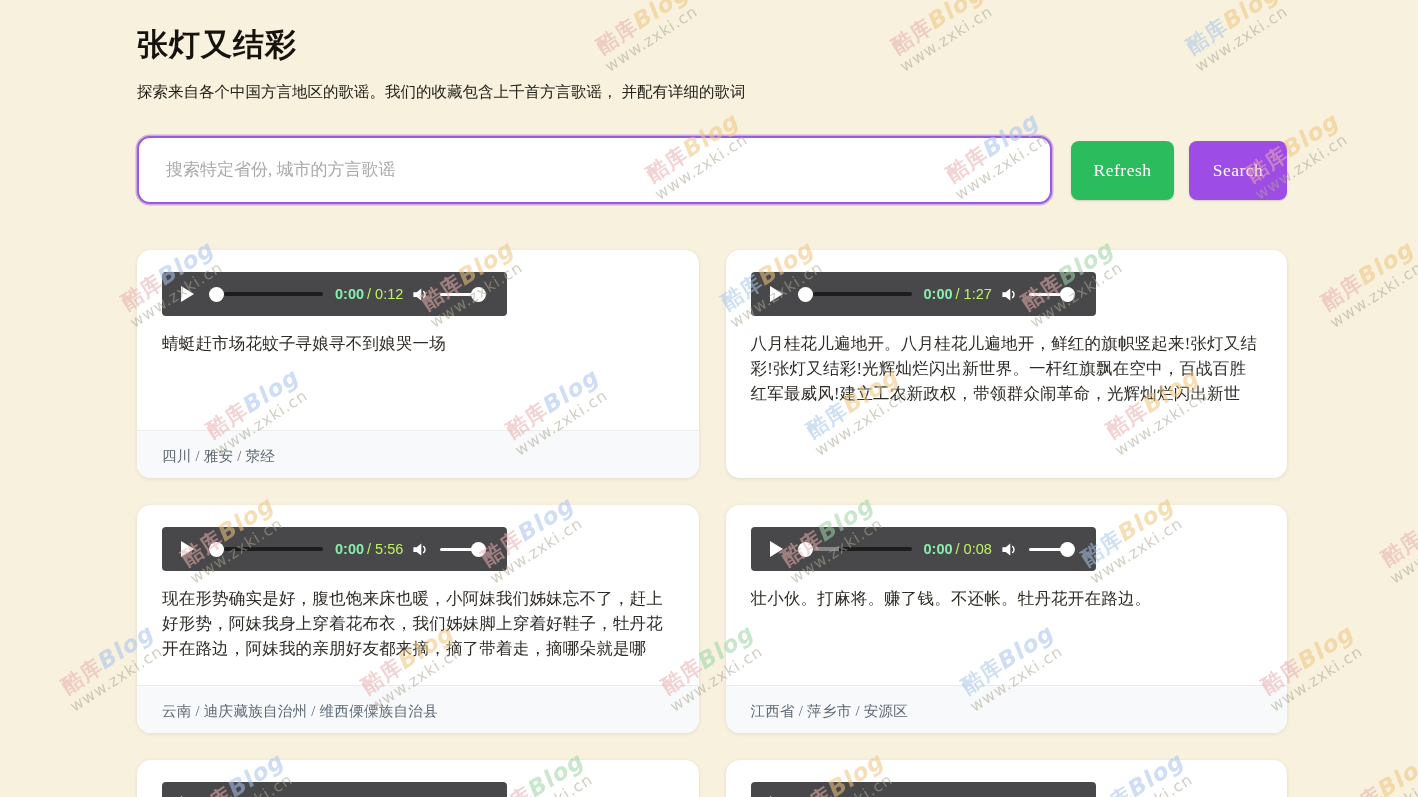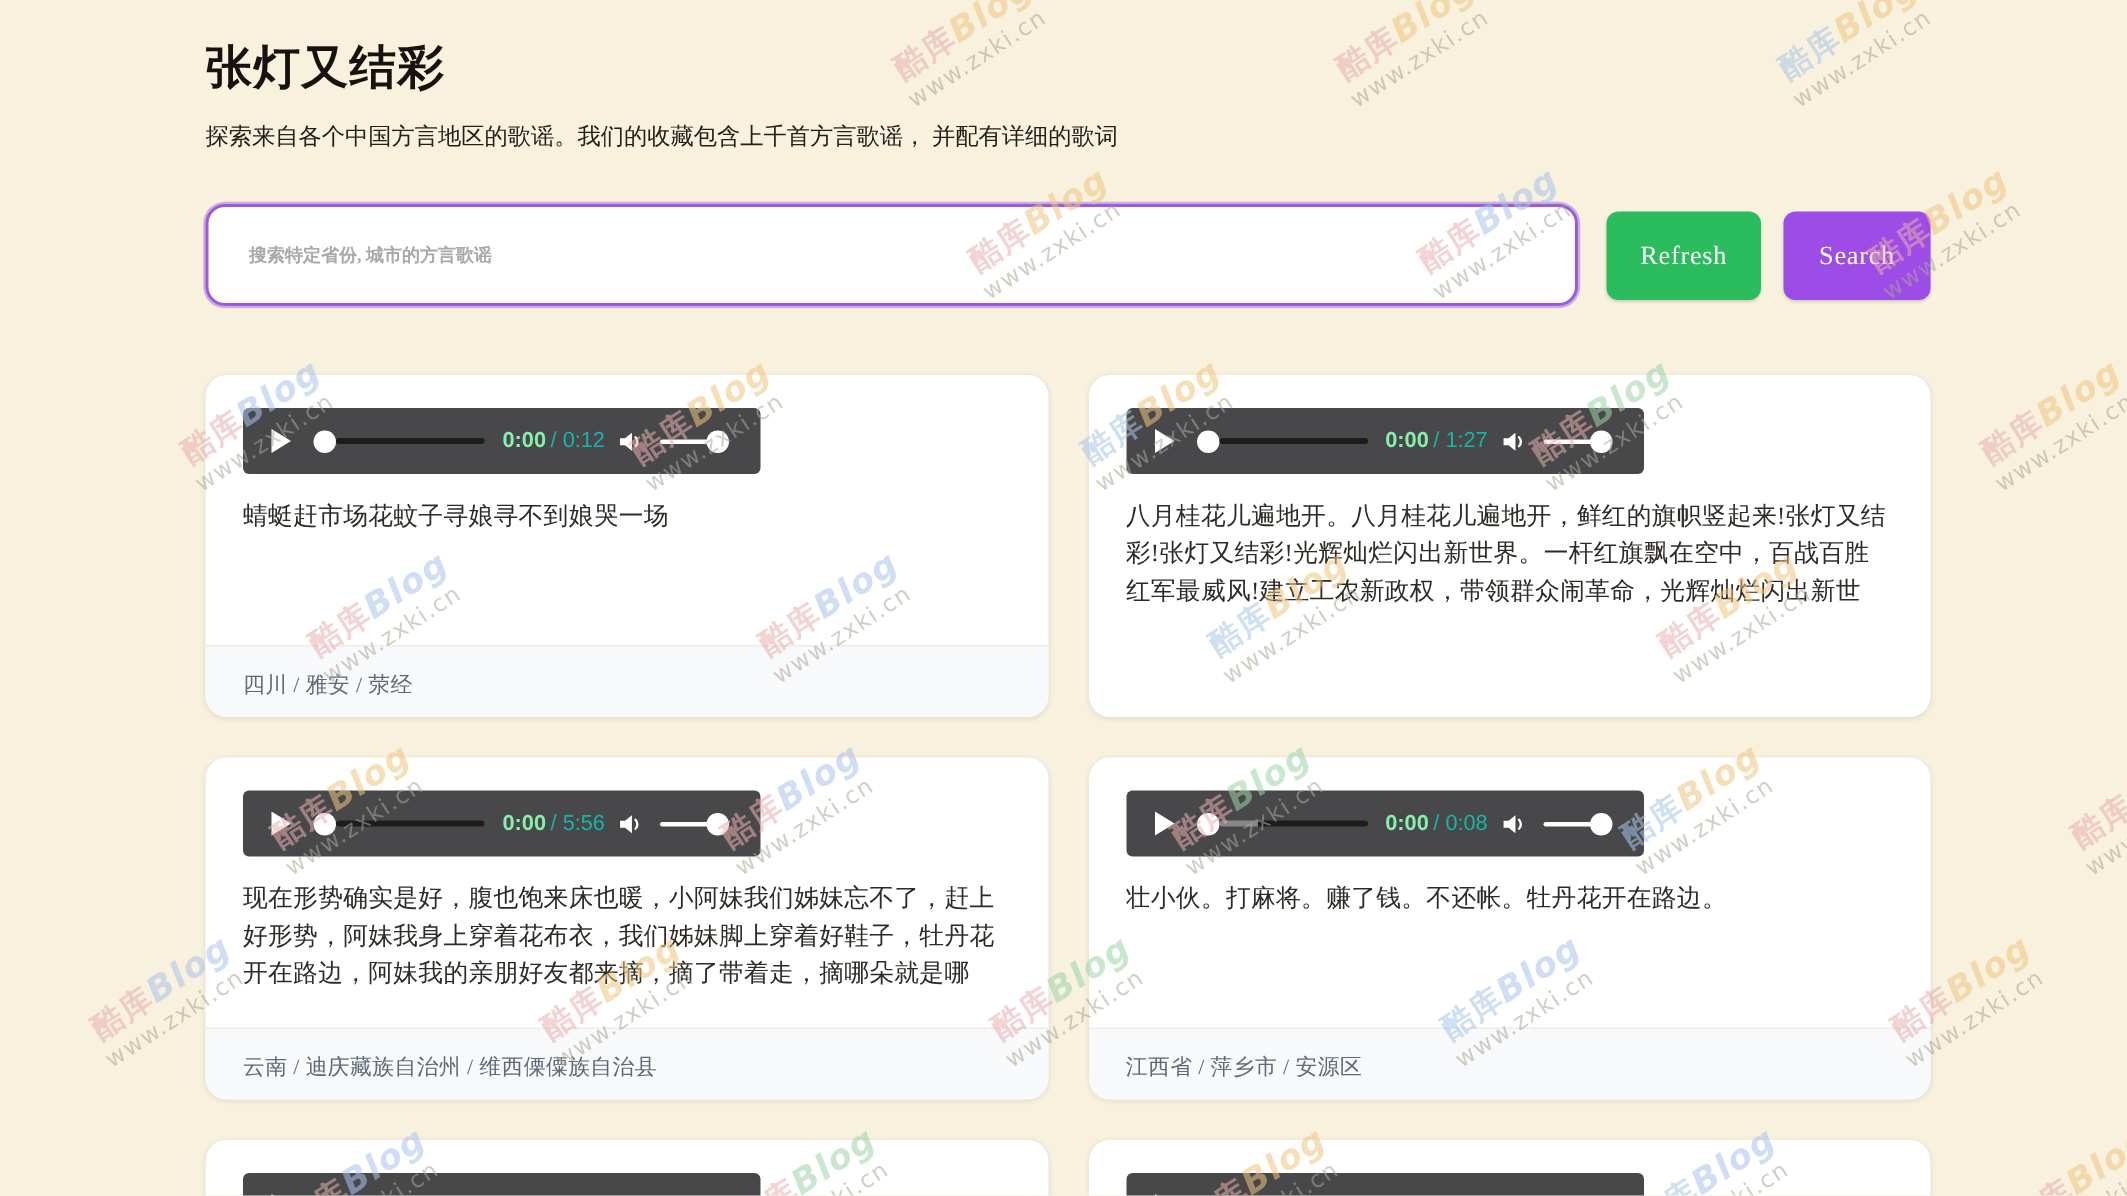--- a/index.html
+++ b/index.html
@@ -14,23 +14,22 @@
   
   h1.page-title { font-size: 31px; line-height: 34px; font-weight: bold; color: #16130e; letter-spacing: 1px; }
   .subtitle { margin-top: 20px; font-size: 15.5px; line-height: 20px; color: #23201a; }
 
   
   .search-row { margin-top: 34px; display: flex; align-items: center; }
   .search-input {
     width: 915px; height: 68px; background: #fff;
     border: 2px solid #9a5be0; border-radius: 13px;
     box-shadow: 0 0 0 1.5px rgba(154, 91, 224, .45);
-    padding: 0 27px; font-size: 12px; color: #333; outline: none;
+    padding: 0 27px; font-size: 17px; color: #333; outline: none;
     font-family: "Liberation Serif", "DejaVu Serif", serif;
-    font-weight: bold;
   }
   .search-input::placeholder { color: #a9a9a9; }
   .btn {
     height: 59px; border: none; border-radius: 8px; color: #fff;
     font-size: 17.5px; cursor: pointer; letter-spacing: .5px;
     font-family: "Liberation Serif", "DejaVu Serif", serif;
     box-shadow: 0 1px 2px rgba(0,0,0,.15);
   }
   .btn-search { width: 98px; margin-left: 15px; background: #9e4ce6; }
   .btn-refresh { width: 103px; margin-left: 19px; background: #2bbd5d; }
@@ -49,21 +48,21 @@
     background: #48484a; border-radius: 4px;
     display: flex; align-items: center; padding: 0 16px;
     font-family: "Liberation Sans", "DejaVu Sans", sans-serif;
   }
   .play { width: 0; height: 0; border-left: 13px solid #fff; border-top: 8px solid transparent; border-bottom: 8px solid transparent; margin-left: 3px; flex: none; }
   .seek { display: flex; align-items: center; width: 114px; margin-left: 15px; flex: none; }
   .seek-thumb { width: 15px; height: 15px; border-radius: 50%; background: #fff; flex: none; }
   .seek-track { flex: 1; height: 4px; border-radius: 2px; background: #1d1d1e; }
   .time { margin-left: 12px; width: 62px; flex: none; font-size: 14.5px; white-space: nowrap; }
   .time .cur { color: #86efac; font-weight: 600; }
-  .time .dur { color: #14b8a6; font-weight: 400; margin-left: 3px; }
+  .time .dur { color: #bef264; font-weight: 400; margin-left: 3px; }
   .mute { margin-left: 14px; flex: none; display: flex; align-items: center; }
   .vol { position: relative; width: 46px; height: 15px; margin-left: 10px; flex: none; }
   .vol-fill { position: absolute; left: 0; top: 6px; height: 3px; width: 36px; background: #fff; border-radius: 2px; }
   .vol-rest { position: absolute; left: 36px; top: 6px; height: 3px; right: 0; background: #1d1d1e; border-radius: 2px; }
   .vol-thumb { position: absolute; left: 31px; top: 0; width: 15px; height: 15px; border-radius: 50%; background: #fff; }
 
   
   .lyrics {
     margin: 15px 25px 0 25px; font-size: 16.5px; line-height: 25px;
     color: #2e2b26; max-height: 75px; overflow: hidden; letter-spacing: .2px;

